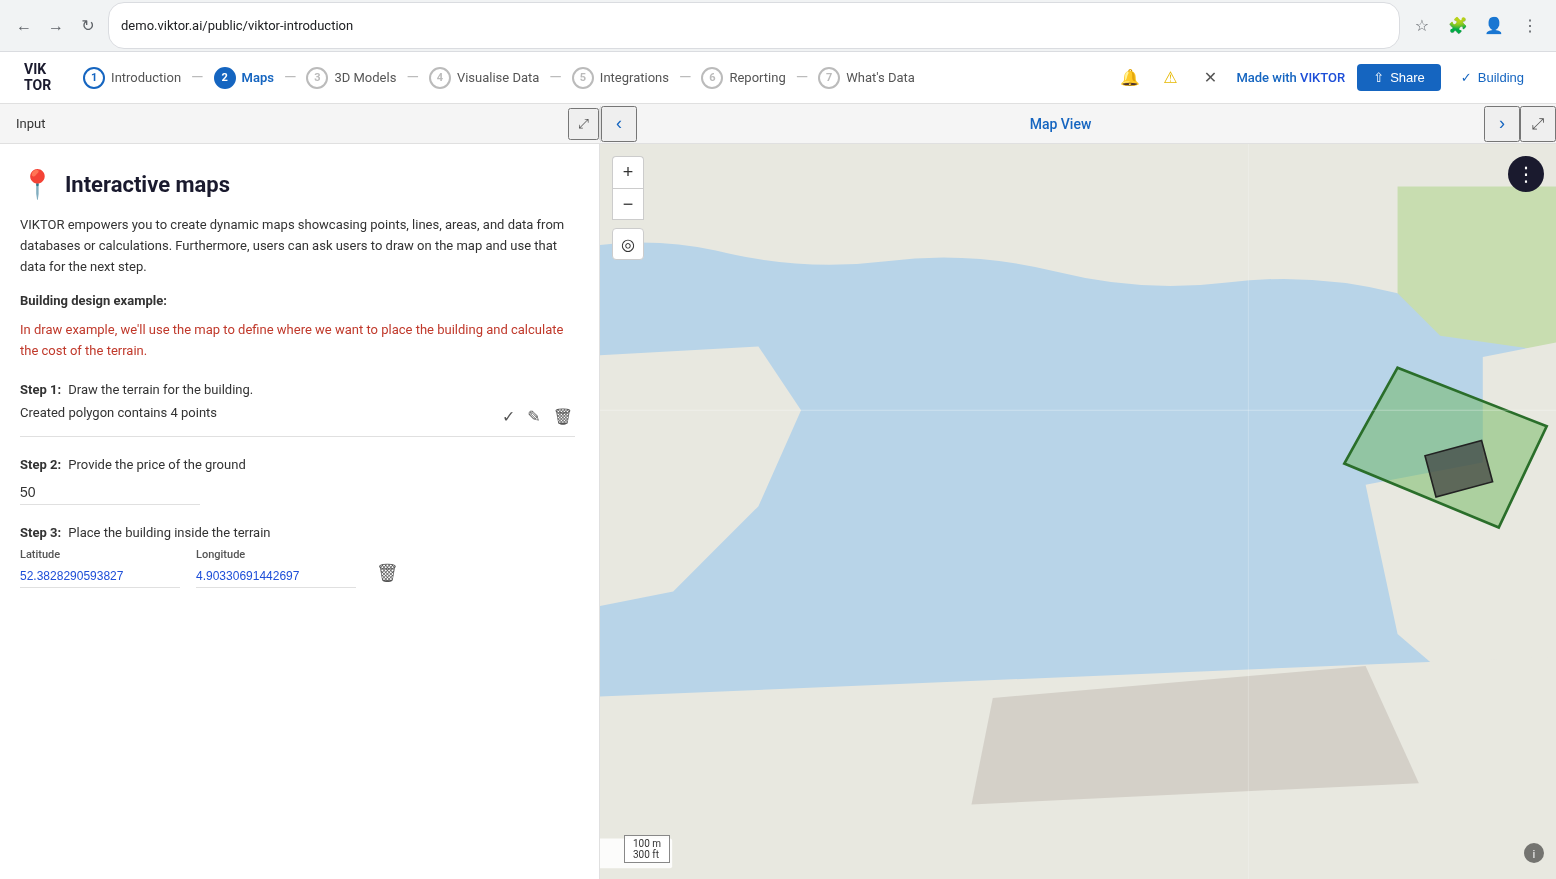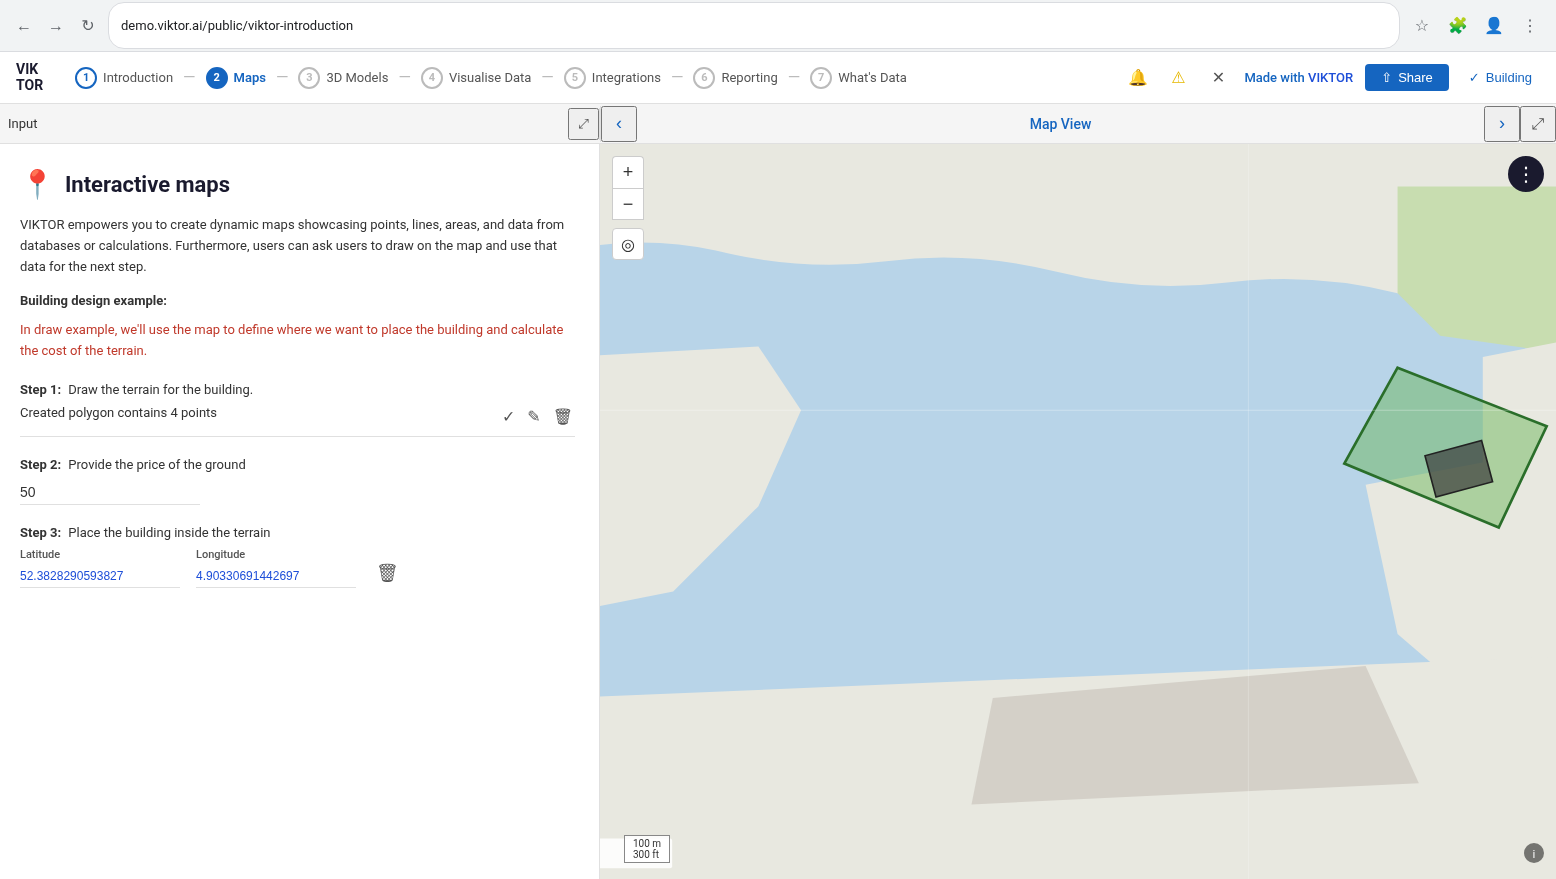--- a/index.html
+++ b/index.html
@@ -28,21 +28,21 @@
       width: 28px; height: 28px; border-radius: 50%; border: none; background: transparent; cursor: pointer; display: flex; align-items: center; justify-content: center; color: #5f6368; font-size: 16px;
     }
 
     
     .app-header {
       height: 52px;
       background: #fff;
       border-bottom: 1px solid #e0e0e0;
       display: flex;
       align-items: center;
-      padding: 0 16px;
+      padding: 0 24px;
       gap: 16px;
     }
     .logo {
       font-size: 14px;
       font-weight: 700;
       color: #1a1a2e;
       line-height: 1.1;
       margin-right: 8px;
     }
     .nav-steps {
@@ -131,21 +131,21 @@
     .sub-header {
       height: 40px;
       background: #f5f5f5;
       border-bottom: 1px solid #e0e0e0;
       display: flex;
       align-items: center;
       position: absolute;
       top: 0; left: 0; right: 0; z-index: 10;
     }
     .sub-header-label {
-      padding: 0 8px;
+      padding: 0 16px;
       font-size: 13px;
       color: #333;
       font-weight: 400;
       width: 595px;
     }
     .sub-header-expand {
       width: 32px; height: 32px; display: flex; align-items: center; justify-content: center; cursor: pointer; color: #555;
     }
     .sub-header-panel {
       flex: 1;

